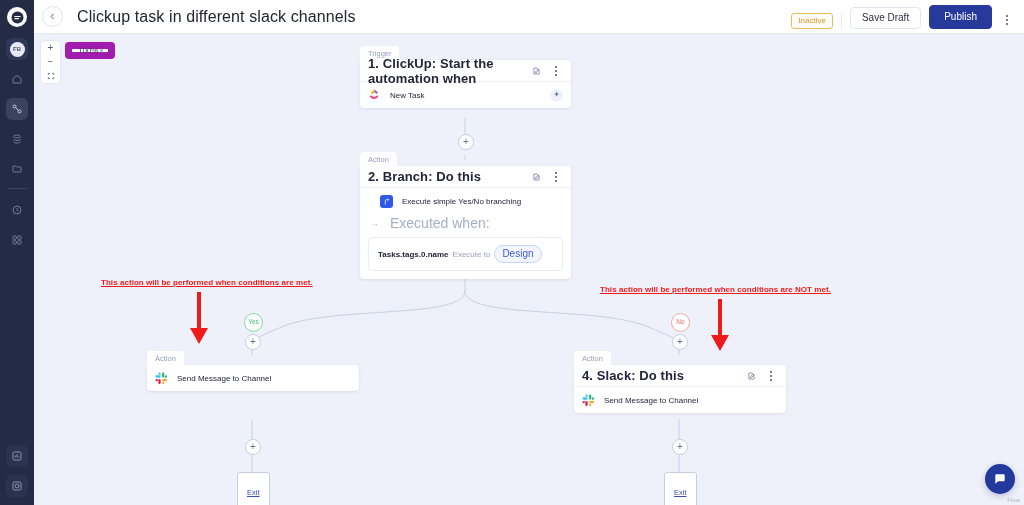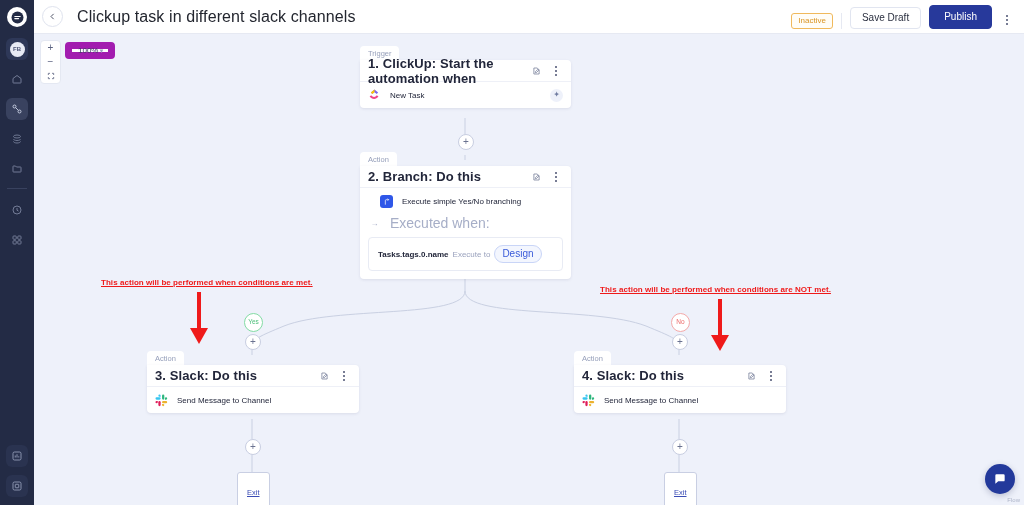--- a/index.html
+++ b/index.html
@@ -471,36 +471,20 @@
     <svg style="position:absolute; left:673px; top:263px;" width="26" height="56">
       <path d="M13 2 L13 40" stroke="#ef1a1a" stroke-width="4"></path>
       <path d="M4 38 L13 54 L22 38 Z" fill="#ef1a1a"></path>
     </svg>
 
     <div class="yesno yes" style="left:210px; top:279px;">Yes</div>
     <div class="plus" style="left:211px; top:300px;">+</div>
 
     <div class="tab" style="left:113px; top:317px;">Action</div>
     <div class="card" style="left:113px; top:331px; width:212px;">
-      <div class="card-head">
-        <span class="card-title">3. Slack: Do this</span>
-        <span class="card-head-icons">
-          <span>
-            <svg class="icon-edit" viewBox="0 0 24 24" fill="none" stroke="#6b7391" stroke-width="1.9">
-              <path d="M5 4h9l5 5v11H5z"></path>
-                <path d="M9 14l7-7 2.5 2.5-7 7H9z" fill="#fff"></path>
-            </svg>
-          </span>
-          <span class="kebab">
-              <i></i>
-              <i></i>
-              <i></i>
-            </span>
-        </span>
-      </div>
       <div class="card-body">
         <span>
           <svg class="slack-ico" viewBox="0 0 24 24">
             <path d="M5.1 15.1a2.1 2.1 0 1 1-2.1-2.1h2.1z" fill="#e01e5a"></path>
             <path d="M6.2 15.1a2.1 2.1 0 0 1 4.2 0v5.3a2.1 2.1 0 1 1-4.2 0z" fill="#e01e5a"></path>
             <path d="M8.3 5.1A2.1 2.1 0 1 1 10.4 3v2.1z" fill="#36c5f0"></path>
             <path d="M8.3 6.2a2.1 2.1 0 0 1 0 4.2H3a2.1 2.1 0 1 1 0-4.2z" fill="#36c5f0"></path>
             <path d="M18.3 8.3a2.1 2.1 0 1 1 2.1 2.1h-2.1z" fill="#2eb67d"></path>
             <path d="M17.2 8.3a2.1 2.1 0 0 1-4.2 0V3a2.1 2.1 0 1 1 4.2 0z" fill="#2eb67d"></path>
             <path d="M15.1 18.3a2.1 2.1 0 1 1-2.1 2.1v-2.1z" fill="#ecb22e"></path>

